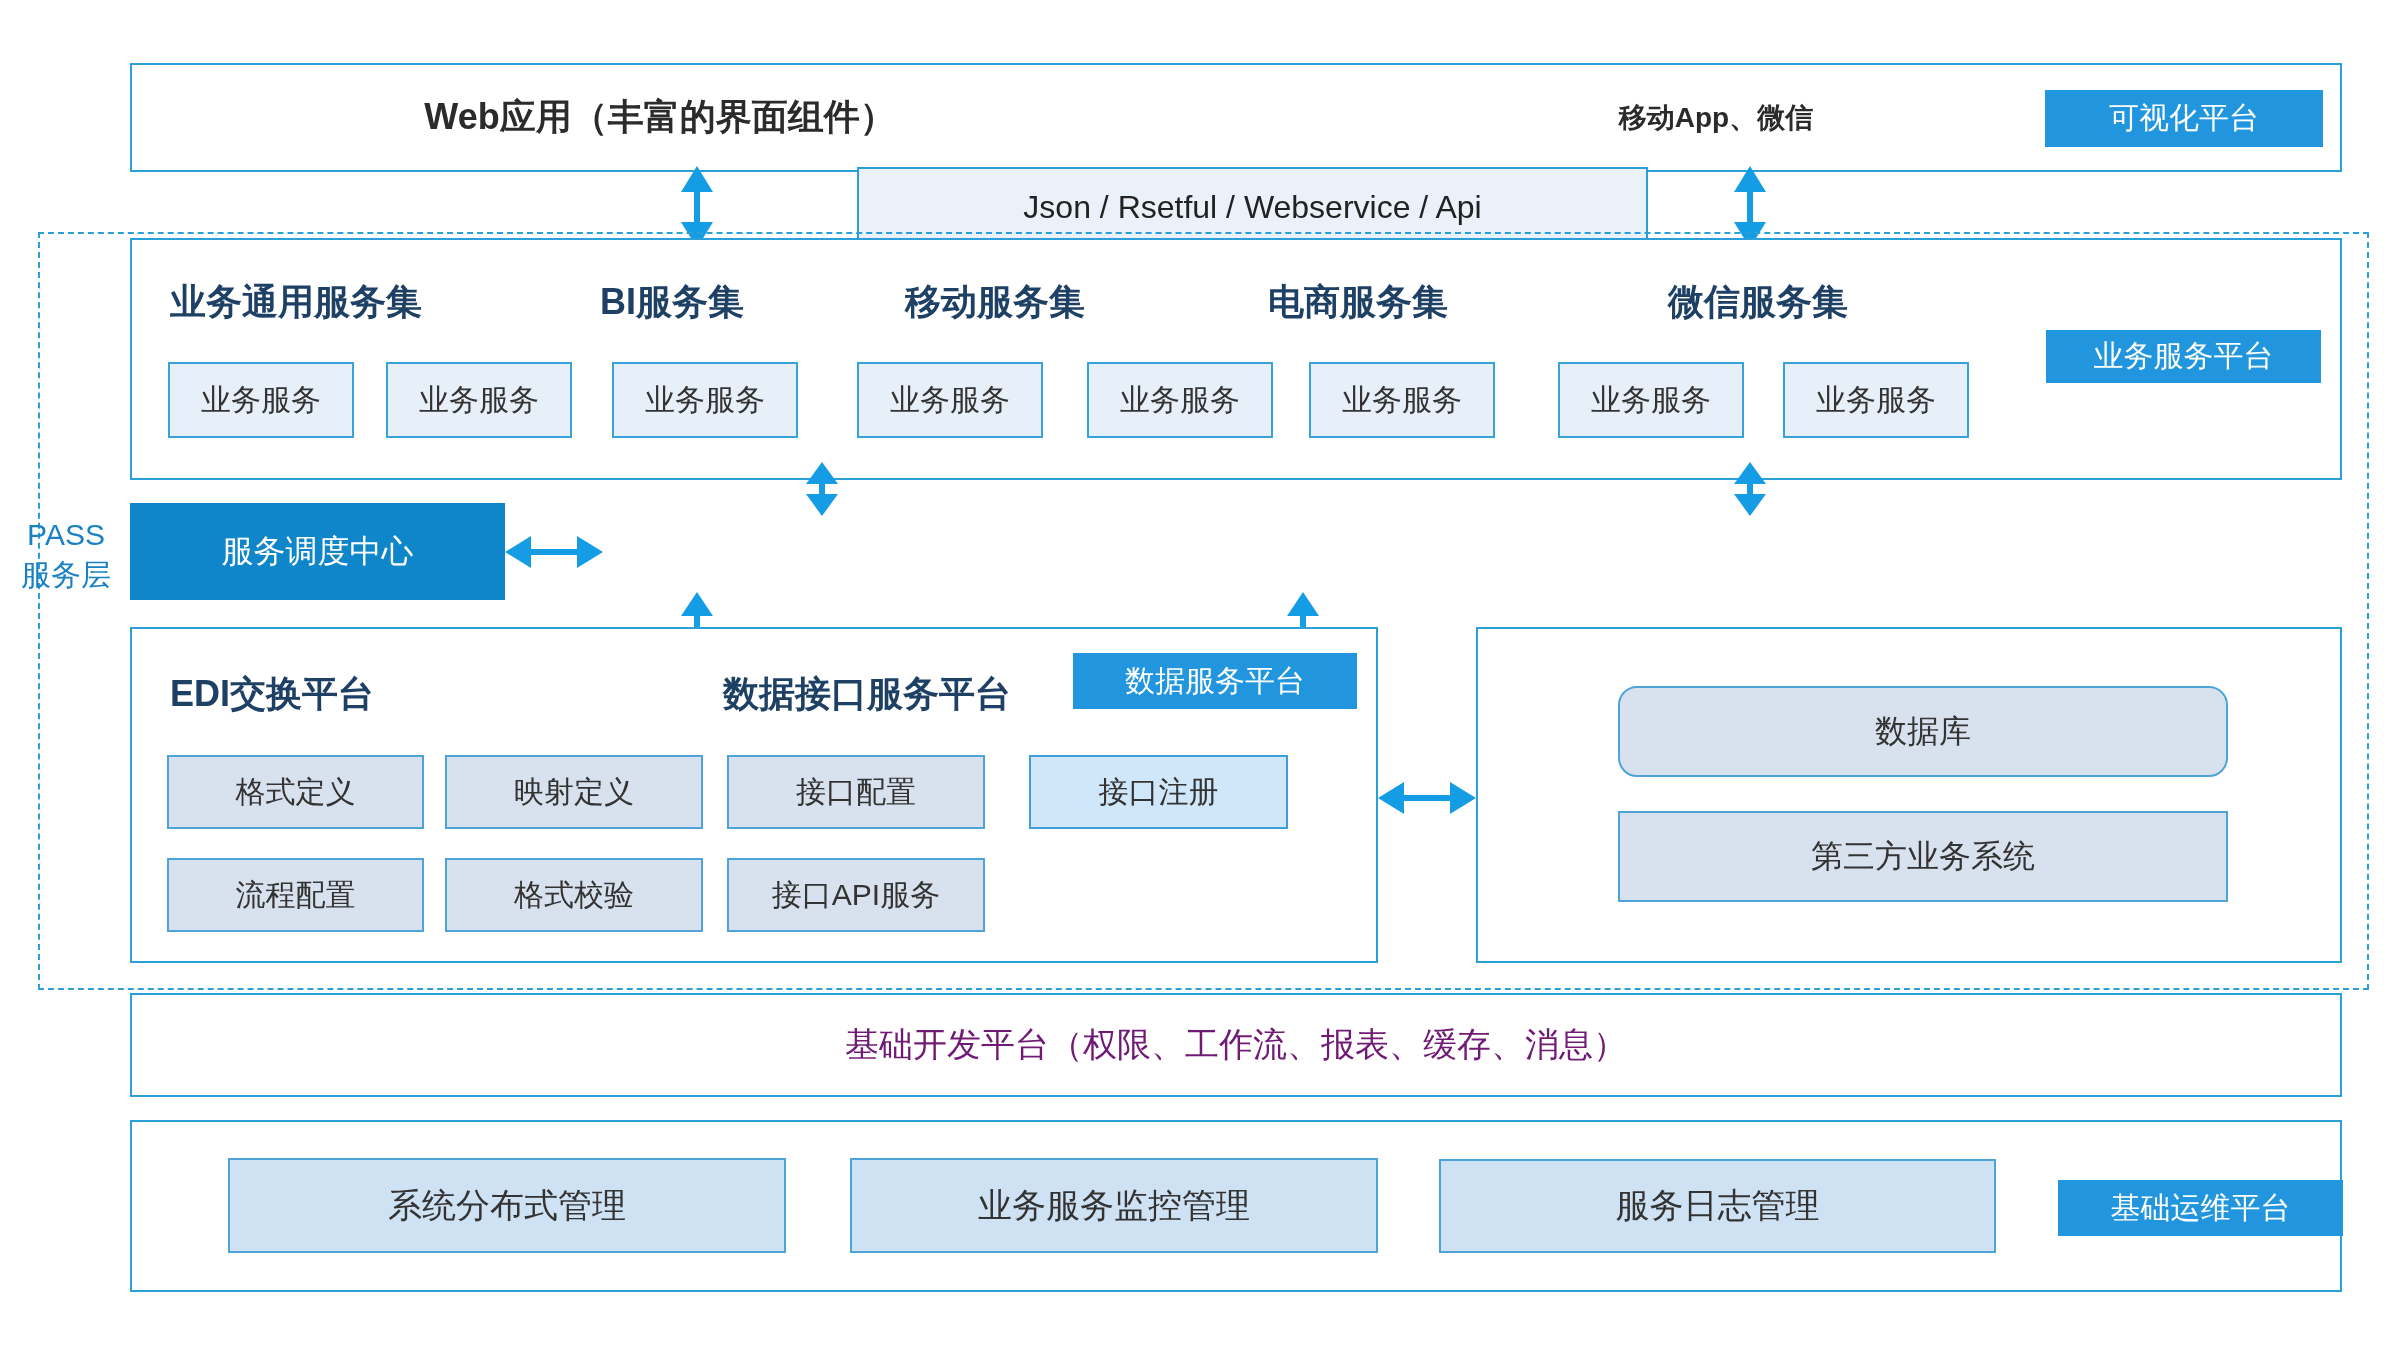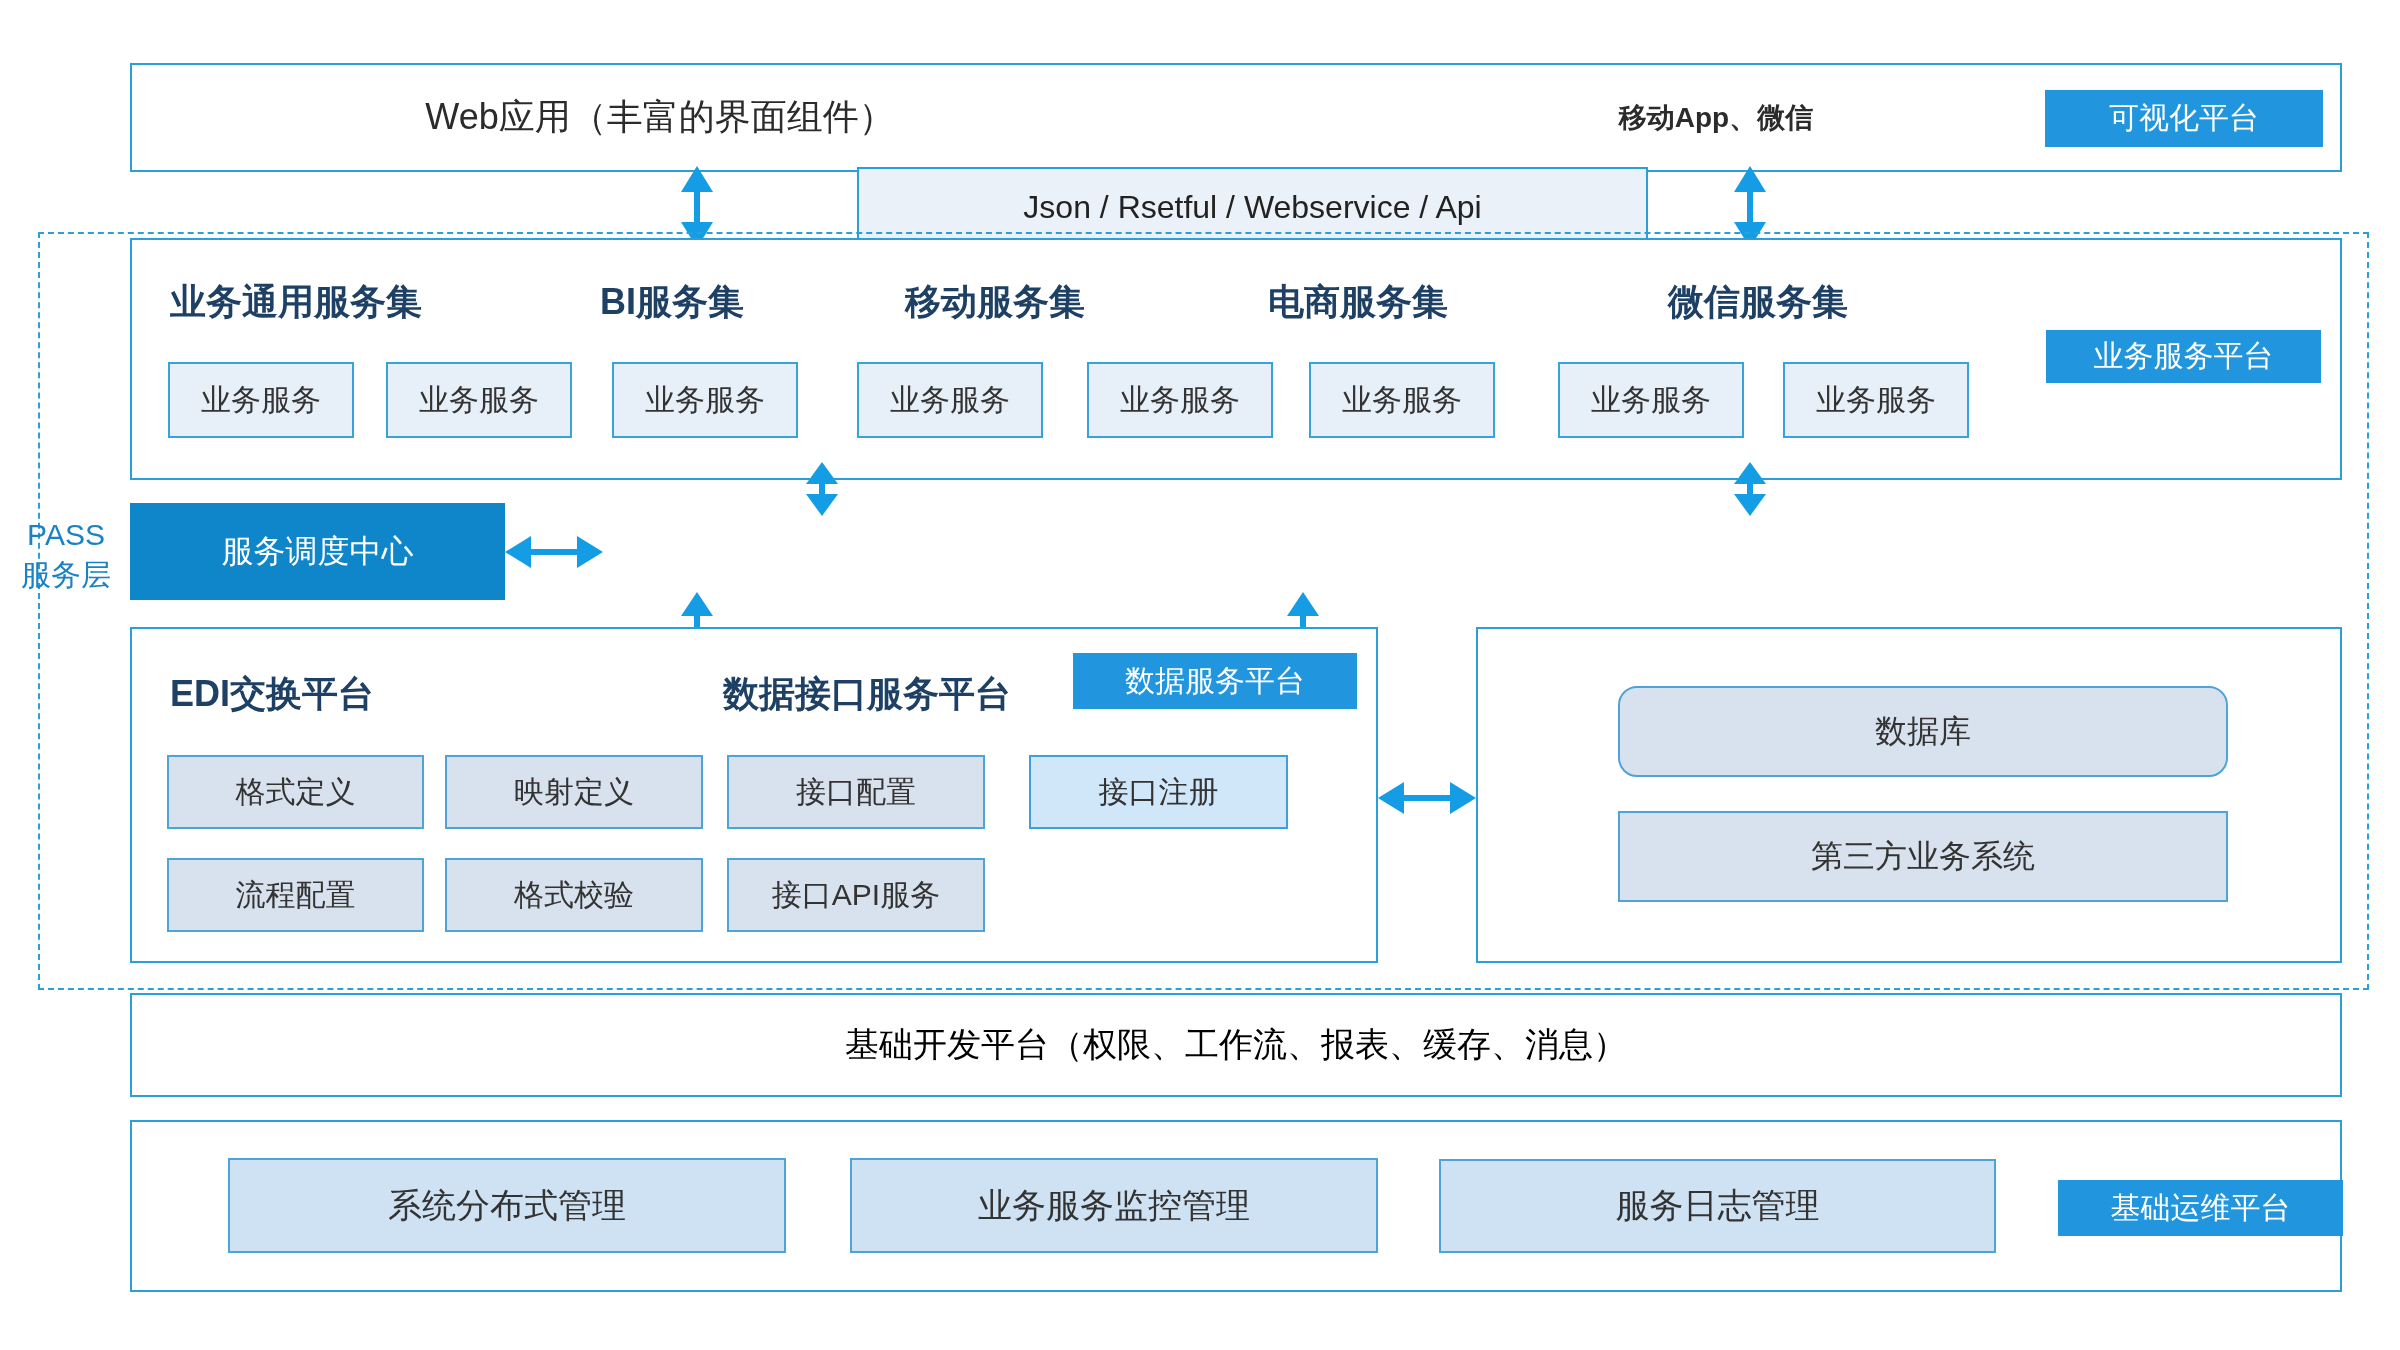--- a/index.html
+++ b/index.html
@@ -11,21 +11,21 @@
             font-size:30px;color:#333;}
   .graybox{background:#d8e2ee;border:2px solid #4ea3d9;display:flex;align-items:center;justify-content:center;
            font-size:30px;color:#333;}
   .badge{background:#2196df;color:#fff;display:flex;align-items:center;justify-content:center;font-size:30px;}
   .navy{color:#1d4064;font-weight:bold;font-size:36px;}
   .ctr{display:flex;align-items:center;justify-content:center;}
   svg{display:block;}
 
   
   #top-box{left:130px;top:63px;width:2212px;height:109px;}
-  #web-label{left:400px;top:63px;width:520px;height:109px;font-size:36px;font-weight:normal;color:#2b2b2b;}
+  #web-label{left:400px;top:63px;width:520px;height:109px;font-size:36px;font-weight:bold;color:#2b2b2b;}
   #mobile-label{left:1556px;top:63px;width:320px;height:109px;font-size:28px;font-weight:bold;color:#2b2b2b;}
   #viz-badge{left:2045px;top:90px;width:278px;height:57px;}
   #json-bar{left:857px;top:167px;width:791px;height:80px;background:#eaf1f9;border:2px solid #2b9fd8;
             font-size:32px;color:#222;}
 
   
   #dashed-box{left:38px;top:232px;width:2331px;height:758px;border:2px dashed #2b9fd8;}
   #pass-label{left:12px;top:515px;width:108px;text-align:center;font-size:30px;line-height:40px;color:#1a82c4;}
 
   
@@ -51,21 +51,21 @@
   #r1a{left:167px;width:257px;} #r1b{left:445px;width:258px;} #r1c{left:727px;width:258px;}
   #r1d{left:1029px;width:259px;background:#d0e7fa;border-color:#3f9ede;}
   #r2a{left:167px;width:257px;} #r2b{left:445px;width:258px;} #r2c{left:727px;width:258px;}
 
   
   #right-box{left:1476px;top:627px;width:866px;height:336px;}
   #db-box{left:1618px;top:686px;width:610px;height:91px;font-size:32px;border-radius:19px;}
   #third-box{left:1618px;top:811px;width:610px;height:91px;font-size:32px;}
 
   
-  #dev-bar{left:130px;top:993px;width:2212px;height:104px;font-size:34px;color:#000000;}
+  #dev-bar{left:130px;top:993px;width:2212px;height:104px;font-size:34px;color:#701a75;}
 
   
   #ops-box{left:130px;top:1120px;width:2212px;height:172px;}
   #ops1{left:228px;top:1158px;width:558px;height:95px;font-size:34px;background:#cfe2f4;}
   #ops2{left:850px;top:1158px;width:528px;height:95px;font-size:34px;background:#cfe2f4;}
   #ops3{left:1439px;top:1159px;width:557px;height:94px;font-size:34px;background:#cfe2f4;}
   #ops-badge{left:2058px;top:1180px;width:285px;height:56px;}
 
   
   .arr{position:absolute;}

